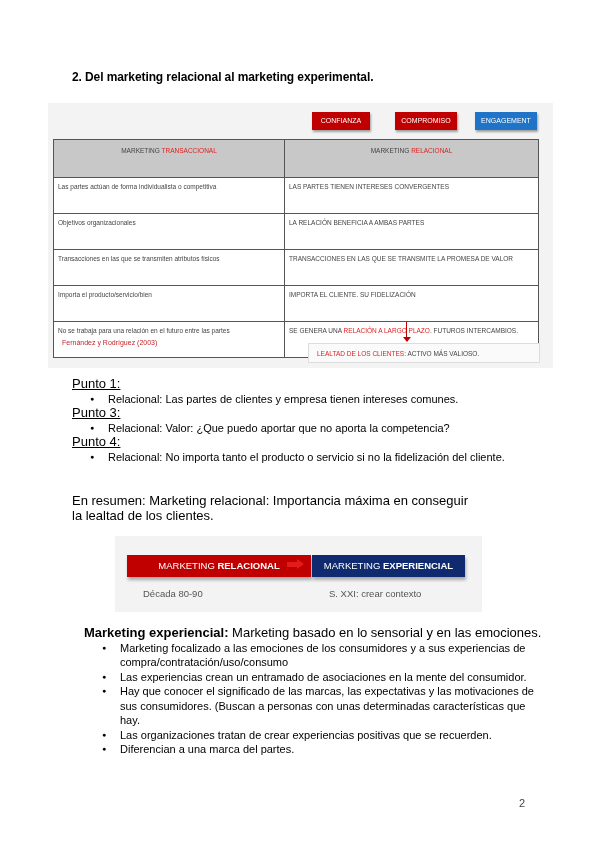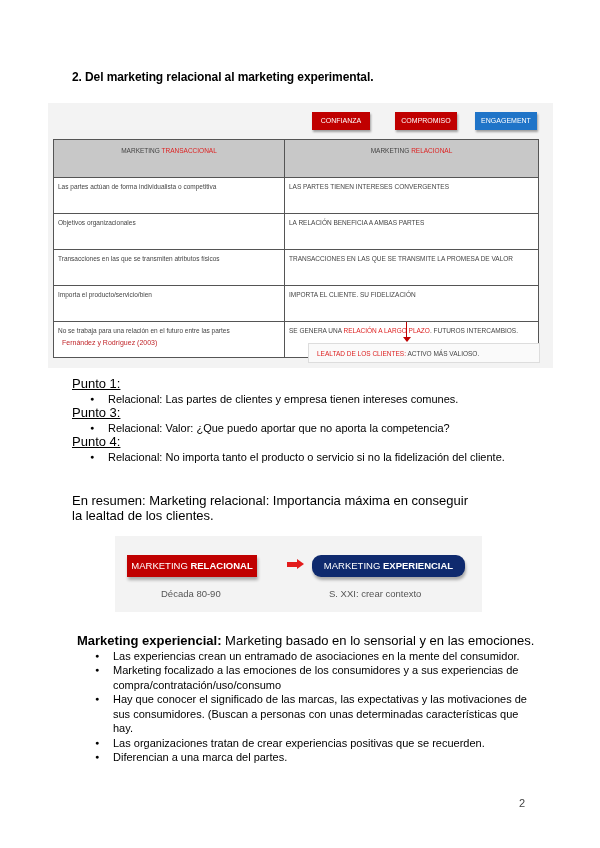--- a/index.html
+++ b/index.html
@@ -33,22 +33,22 @@
   .txt { font-size: 13px; line-height: 14.5px; }
   .u { text-decoration: underline; }
   ul { margin: 0; padding: 0; list-style: none; }
   li.b { position: relative; padding-left: 36px; font-size: 11px; line-height: 14.5px; }
   li.b::before { content: "●"; position: absolute; left: 18px; top: 0; font-size: 7px; }
 
   
   .slide2 { left: 115px; top: 536px; width: 367px; height: 76px; background: #f3f3f3; }
   .box { position: absolute; top: 19px; height: 22px; line-height: 22px; color: #fff; font-size: 9.5px;
          text-align: center; box-shadow: 1px 3px 3px rgba(0,0,0,0.3); }
-  .box.red { left: 12px; width: 130px; background: #c00000; }
-  .box.navy { left: 197px; width: 153px; background: #0f2a6e; border-radius: 9px; }
+  .box.red { left: 12px; width: 184px; background: #c00000; }
+  .box.navy { left: 197px; width: 153px; background: #0f2a6e; }
   .box b { font-weight: bold; }
   .sub { position: absolute; top: 52px; font-size: 9.5px; color: #555; }
   .arr2 { position: absolute; left: 172px; top: 26px; width: 12px; height: 5px; background: #e31b1b; }
   .arr2h { position: absolute; left: 182px; top: 23px; width: 0; height: 0; border-top: 5.5px solid transparent;
            border-bottom: 5.5px solid transparent; border-left: 7px solid #e31b1b; }
   .pagenum { left: 519px; top: 797px; font-size: 11px; color: #444; }
 </style>
 </head>
 <body>
 
@@ -109,28 +109,28 @@
   </ul>
 </div>
 
 <div class="abs txt" style="left:72px;top:494px;width:400px;">En resumen: Marketing relacional: Importancia máxima en conseguir la lealtad de los clientes.</div>
 
 <div class="abs slide2">
   <div class="box red"><span>MARKETING </span><b>RELACIONAL</b></div>
   <div class="arr2"></div>
   <div class="arr2h"></div>
   <div class="box navy"><span>MARKETING </span><b>EXPERIENCIAL</b></div>
-  <div class="sub" style="left:38px;padding-left:8px;">Década 80-90</div>
+  <div class="sub" style="left:20px;padding-left:8px;">Década 80-90</div>
   <div class="sub" style="left:214px;">S. XXI: crear contexto</div>
 </div>
 
-<div class="abs" style="left:77px;top:626px;width:460px;margin-top:8px;">
+<div class="abs" style="left:84px;top:626px;width:460px;">
   <div class="txt"><b>Marketing experiencial:</b><span> Marketing basado en lo sensorial y en las emociones.</span></div>
   <ul>
+    <li class="b">Marketing focalizado a las emociones de los consumidores y a sus experiencias de compra/contratación/uso/consumo</li>
     <li class="b">Las experiencias crean un entramado de asociaciones en la mente del consumidor.</li>
-    <li class="b">Marketing focalizado a las emociones de los consumidores y a sus experiencias de compra/contratación/uso/consumo</li>
     <li class="b">Hay que conocer el significado de las marcas, las expectativas y las motivaciones de sus consumidores. (Buscan a personas con unas determinadas características que hay.</li>
     <li class="b">Las organizaciones tratan de crear experiencias positivas que se recuerden.</li>
     <li class="b">Diferencian a una marca del partes.</li>
   </ul>
 </div>
 
 <div class="abs pagenum">2</div>
 
 </body></html>

